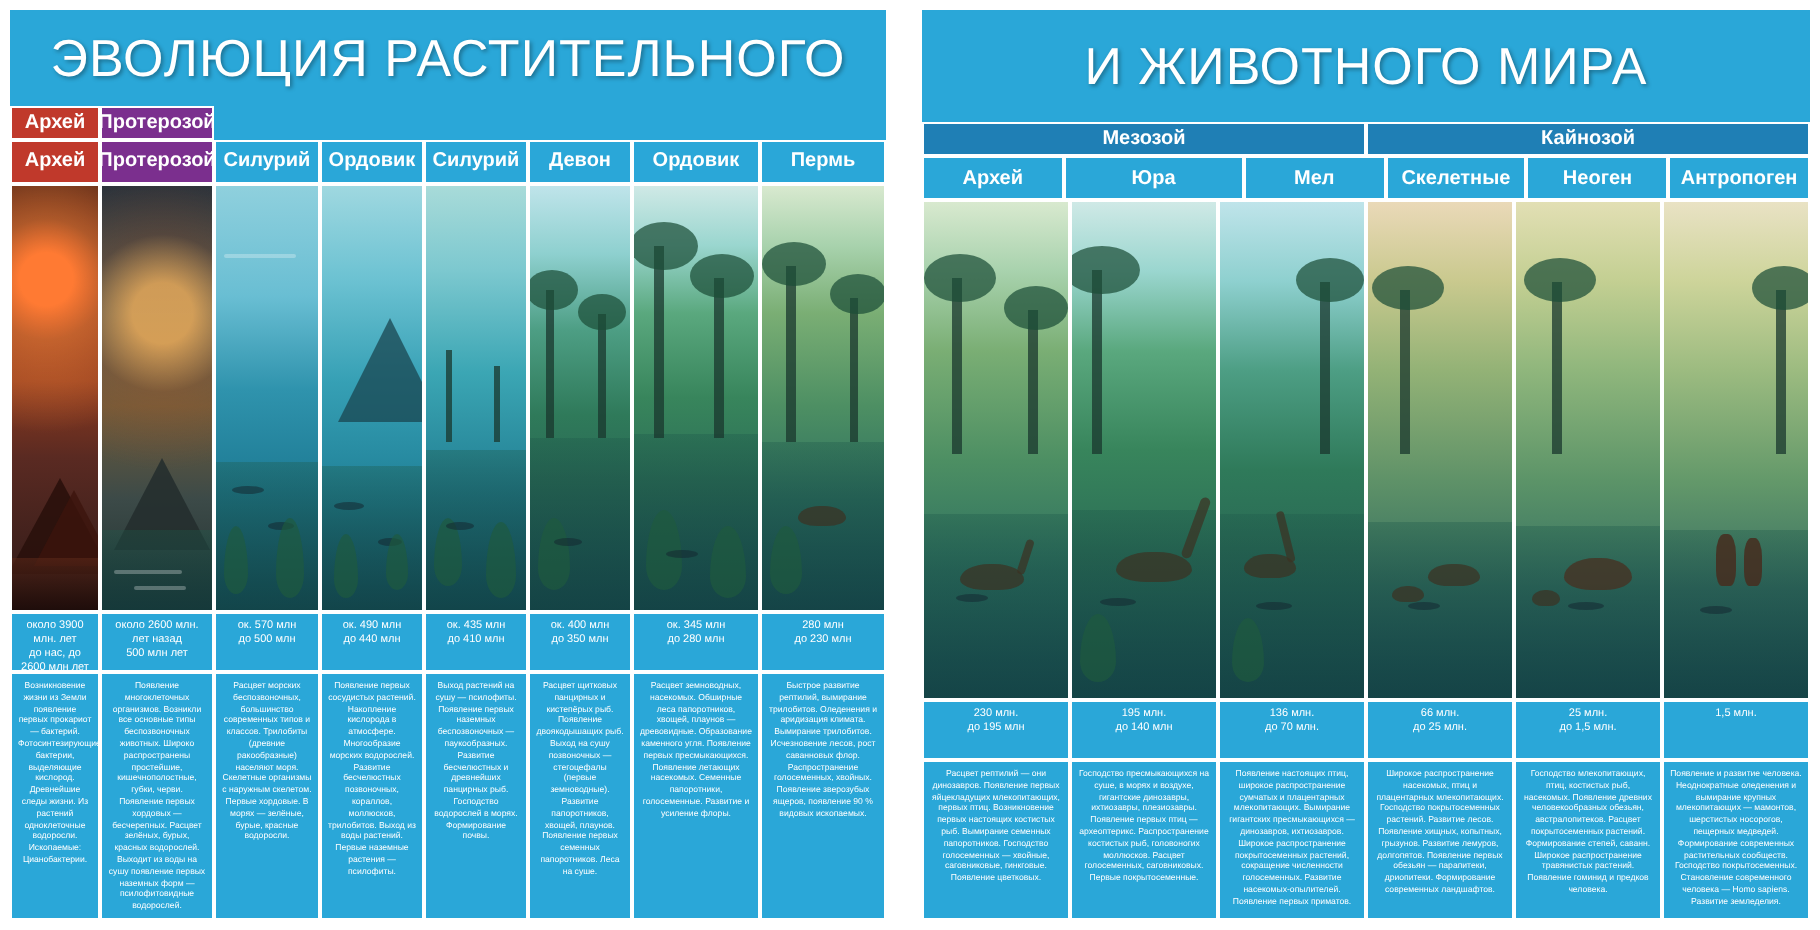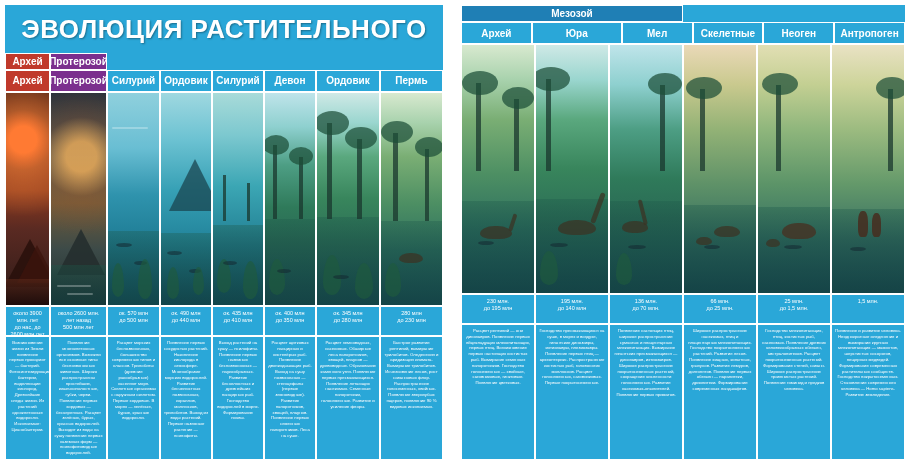--- a/index.html
+++ b/index.html
@@ -36,21 +36,21 @@
   .title-bar {
     height: 56px;
     display: flex;
     align-items: center;
     justify-content: center;
     background: #2aa7d8;
   }
   .title-text {
     color: #ffffff;
     font-size: 26px;
-    font-weight: bold;
+    font-weight: normal;
     letter-spacing: 0.5px;
     text-align: left;
     line-height: 1;
     text-shadow: 1px 1px 2px rgba(0,0,0,0.35);
     white-space: nowrap;
   }
 
   .era-row, .period-row {
     display: flex;
     background: #2aa7d8;
@@ -360,23 +360,27 @@
       <div class="desc-cell" style="width:52px">Появление первых сосудистых растений. Накопление кислорода в атмосфере. Многообразие морских водорослей. Развитие бесчелюстных позвоночных, кораллов, моллюсков, трилобитов. Выход из воды растений. Первые наземные растения — псилофиты.</div>
       <div class="desc-cell" style="width:52px">Выход растений на сушу — псилофиты. Появление первых наземных беспозвоночных — паукообразных. Развитие бесчелюстных и древнейших панцирных рыб. Господство водорослей в морях. Формирование почвы.</div>
       <div class="desc-cell" style="width:52px">Расцвет щитковых панцирных и кистепёрых рыб. Появление двоякодышащих рыб. Выход на сушу позвоночных — стегоцефалы (первые земноводные). Развитие папоротников, хвощей, плаунов. Появление первых семенных папоротников. Леса на суше.</div>
       <div class="desc-cell" style="width:64px">Расцвет земноводных, насекомых. Обширные леса папоротников, хвощей, плаунов — древовидные. Образование каменного угля. Появление первых пресмыкающихся. Появление летающих насекомых. Семенные папоротники, голосеменные. Развитие и усиление флоры.</div>
       <div class="desc-cell" style="width:63px">Быстрое развитие рептилий, вымирание трилобитов. Оледенения и аридизация климата. Вымирание трилобитов. Исчезновение лесов, рост саванновых флор. Распространение голосеменных, хвойных. Появление зверозубых ящеров, появление 90 % видовых ископаемых.</div>
     </div>
   </div>
 
   <div class="panel panel-right">
 
+    <div class="title-bar">
+      <div class="title-text">И ЖИВОТНОГО МИРА</div>
+    </div>
 
     <div class="era-row">
       <div class="era-cell" style="width:222px;background:#1f7fb5">Мезозой</div>
+      <div class="era-cell" style="width:222px;background:#1f7fb5">Кайнозой</div>
     </div>
 
     <div class="period-row">
       <div class="period-cell" style="width:74px">Архей</div>
       <div class="period-cell" style="width:94px">Юра</div>
       <div class="period-cell" style="width:74px">Мел</div>
       <div class="period-cell" style="width:74px">Скелетные</div>
       <div class="period-cell" style="width:74px">Неоген</div>
       <div class="period-cell" style="width:74px">Антропоген</div>
     </div>

